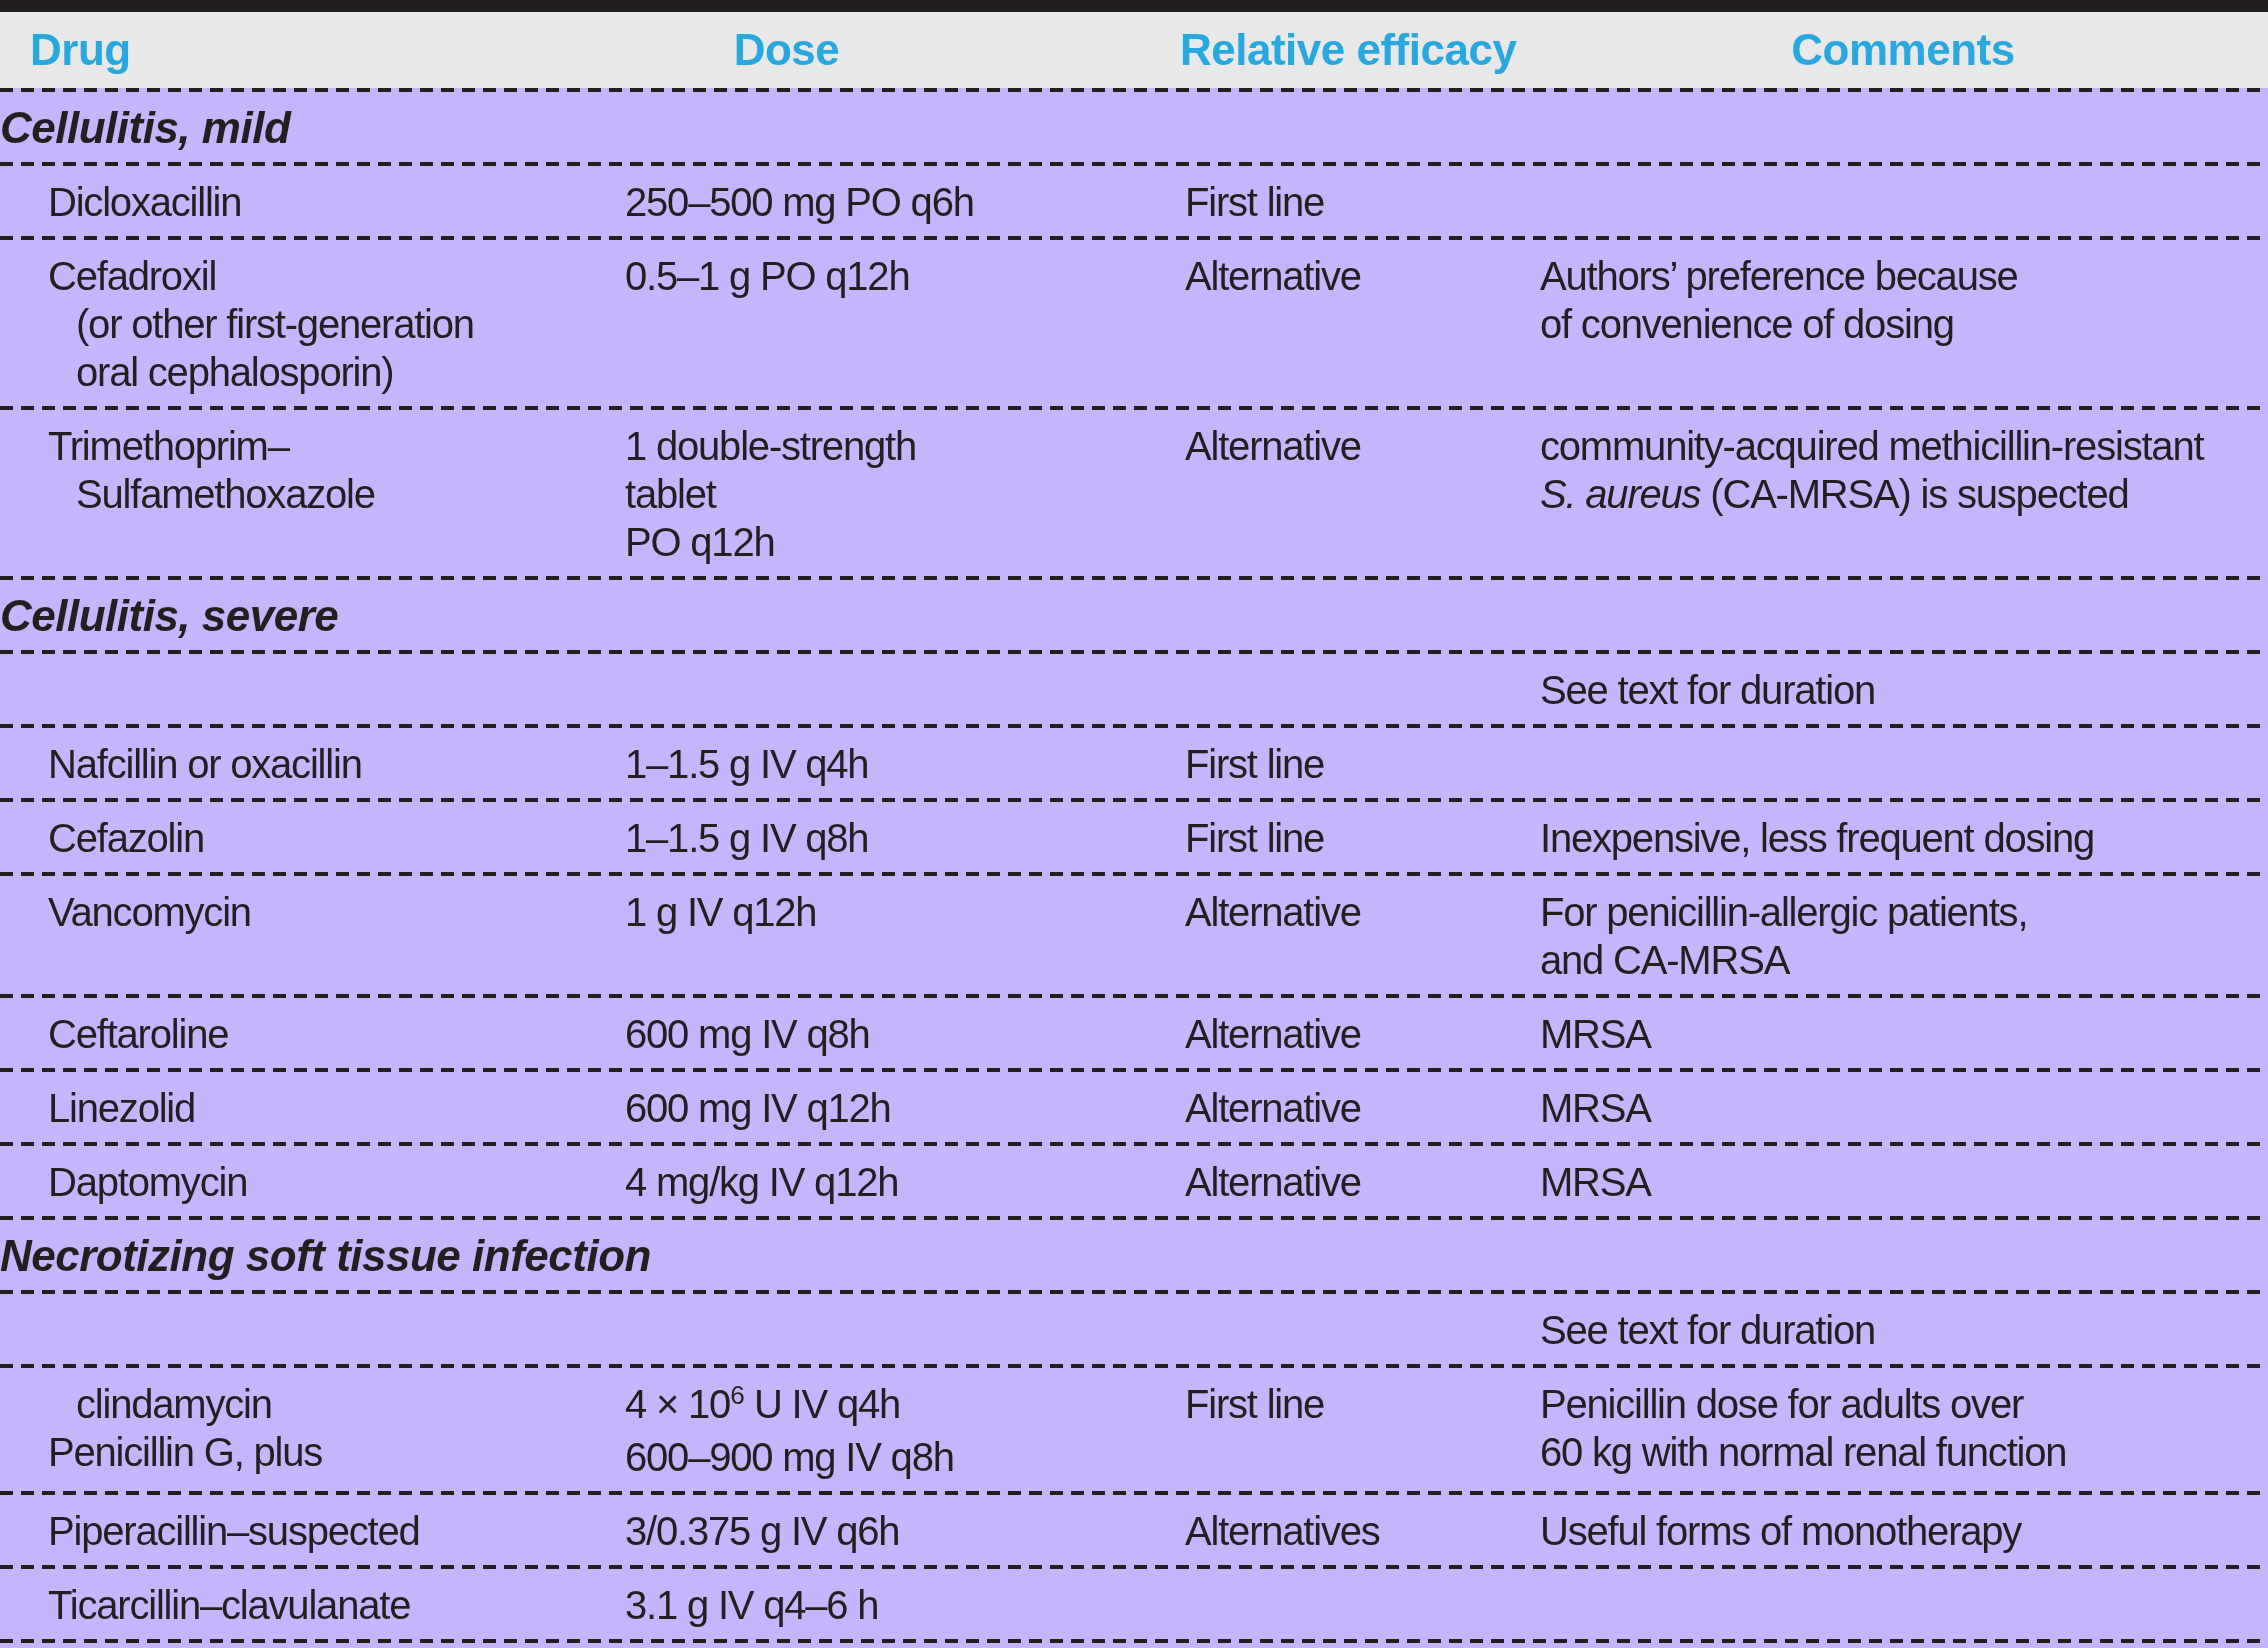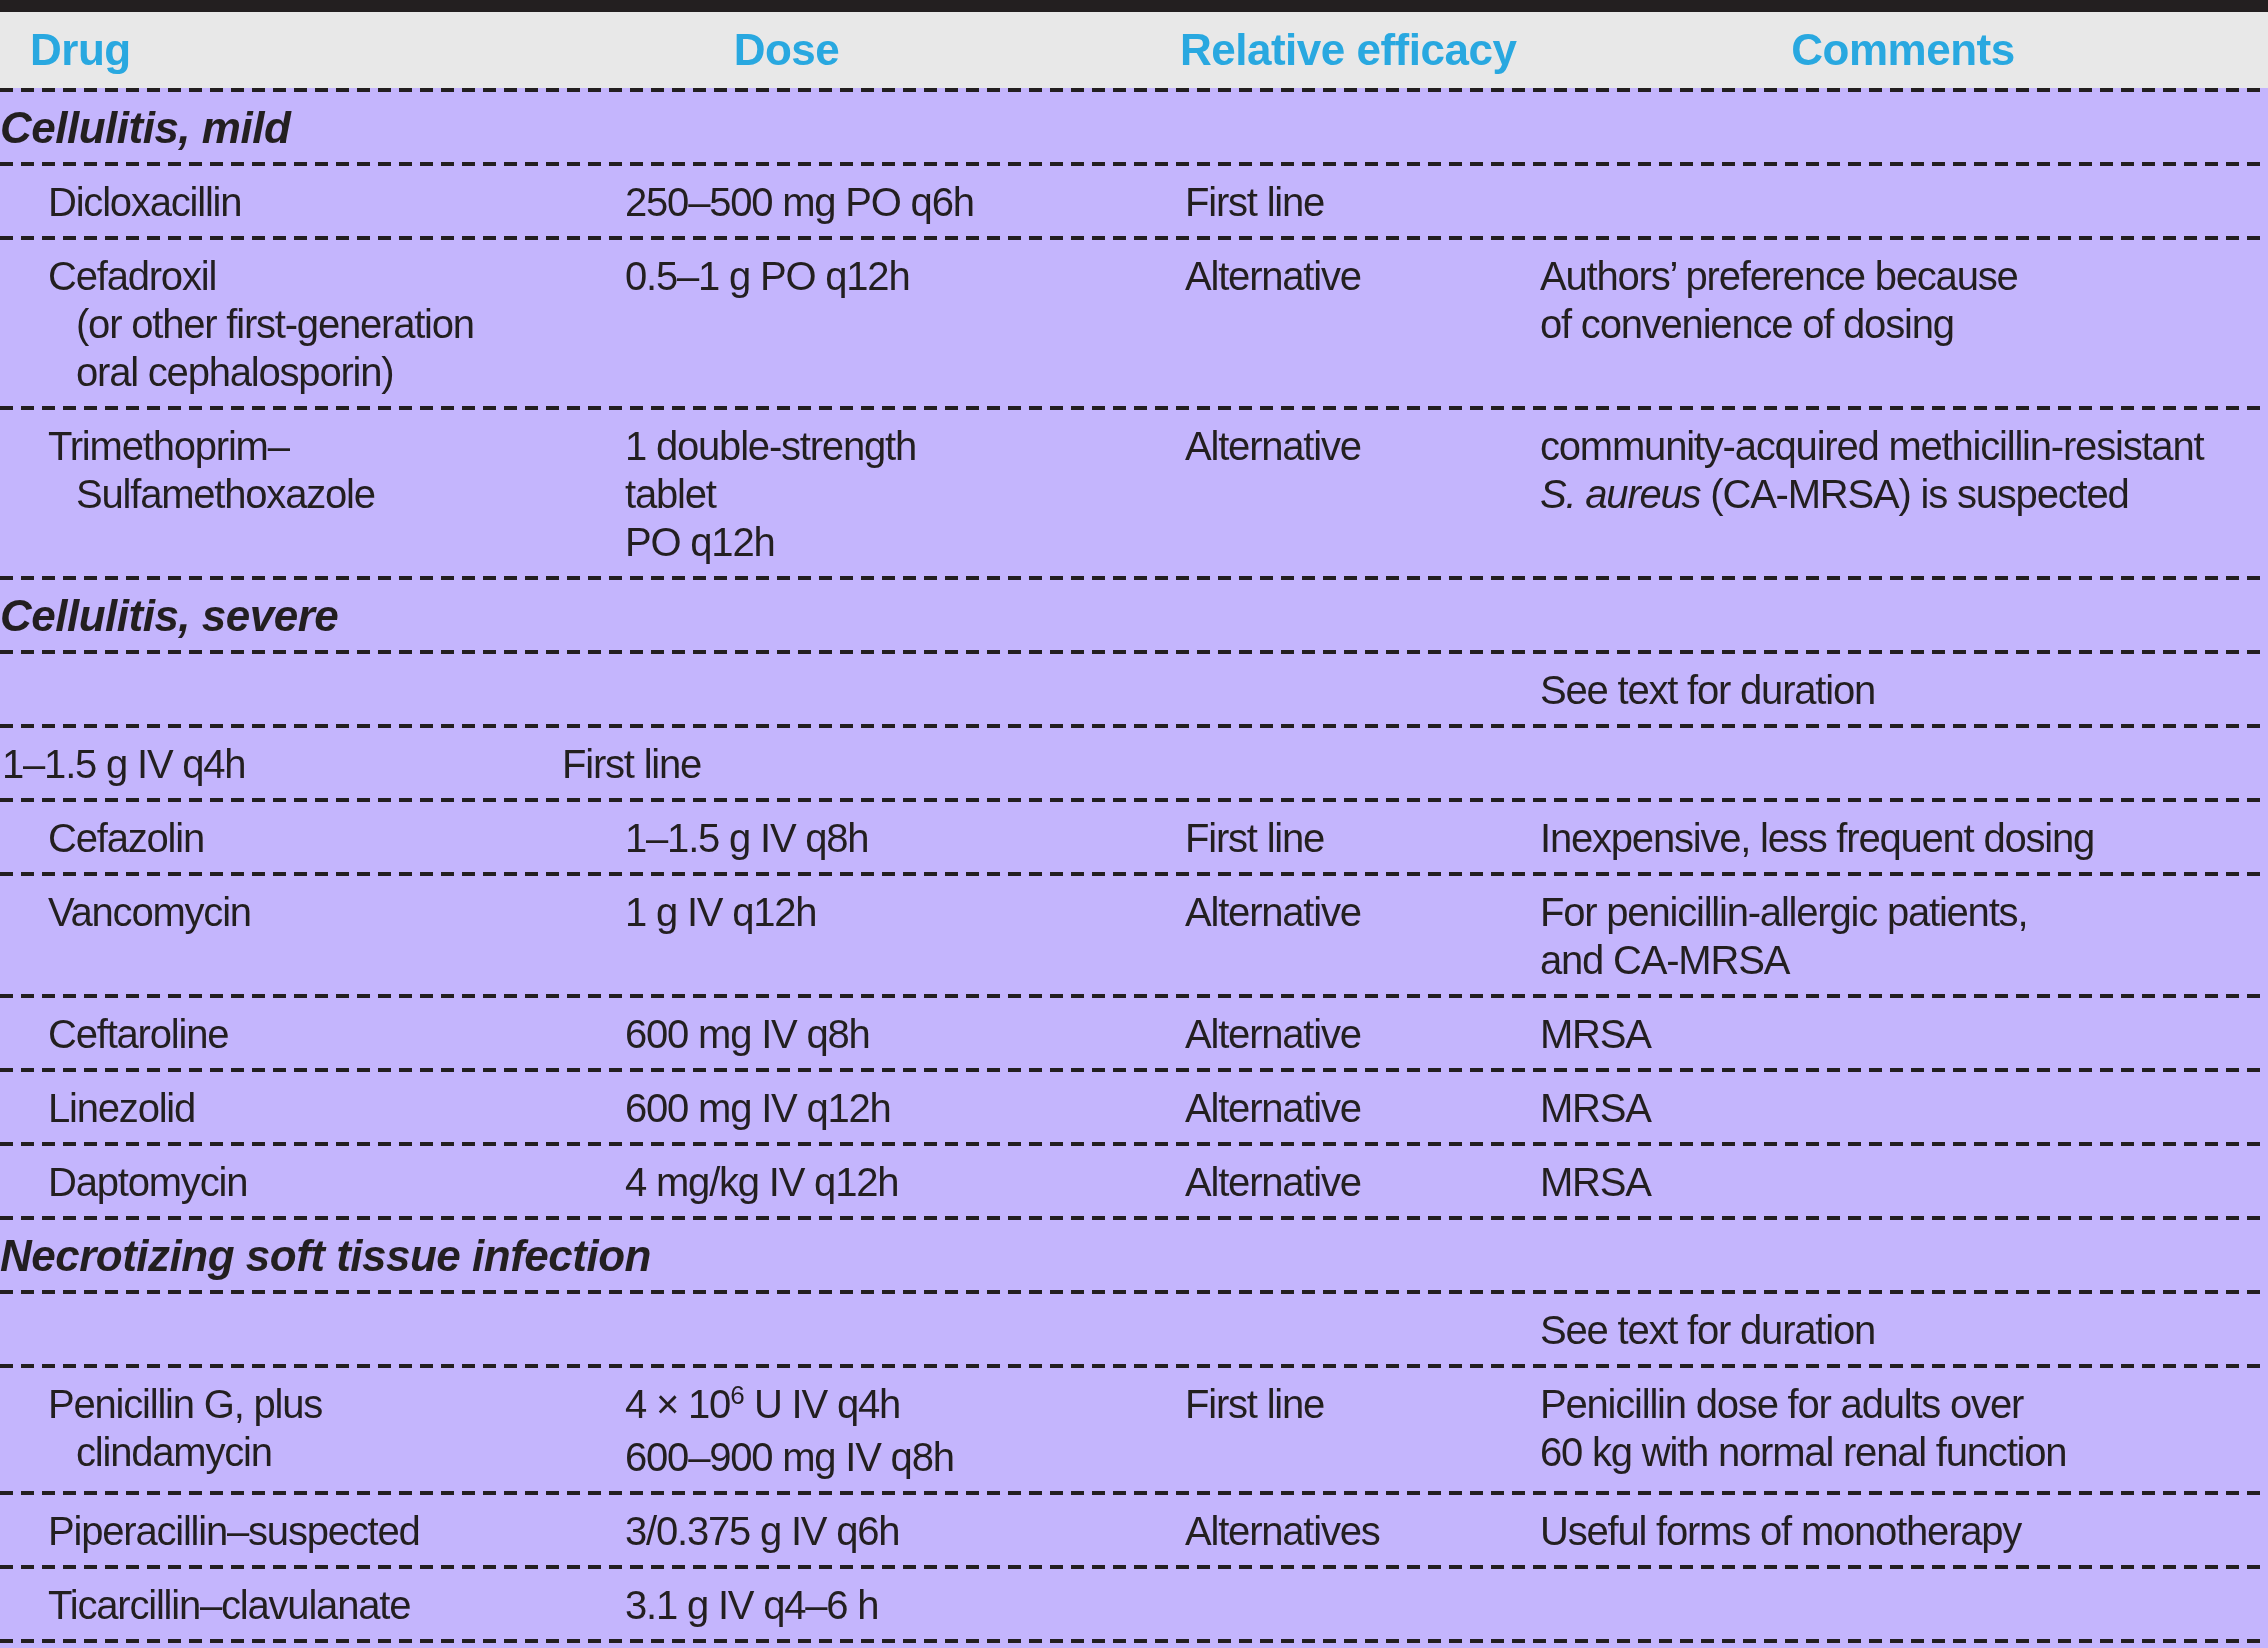--- a/index.html
+++ b/index.html
@@ -124,20 +124,23 @@
       <div class="row drug-row">
         <div class="cell c1"></div>
         <div class="cell c2"></div>
         <div class="cell c3"></div>
         <div class="cell c4">
           <div class="line">See text for duration</div>
         </div>
       </div>
       <div class="sep"></div>
       <div class="row drug-row">
+        <div class="cell c1">
+          <div class="line">Nafcillin or oxacillin</div>
+        </div>
         <div class="cell c2">
           <div class="line">1–1.5 g IV q4h</div>
         </div>
         <div class="cell c3">
           <div class="line">First line</div>
         </div>
         <div class="cell c4"></div>
       </div>
       <div class="sep"></div>
       <div class="row drug-row">
@@ -224,22 +227,22 @@
         <div class="cell c1"></div>
         <div class="cell c2"></div>
         <div class="cell c3"></div>
         <div class="cell c4">
           <div class="line">See text for duration</div>
         </div>
       </div>
       <div class="sep"></div>
       <div class="row drug-row">
         <div class="cell c1">
+          <div class="line ind">clindamycin</div>
           <div class="line">Penicillin G, plus</div>
-          <div class="line ind">clindamycin</div>
         </div>
         <div class="cell c2">
           <div class="line"><span>4 × 10</span><span class="sup">6</span><span> U IV q4h</span></div>
           <div class="line">600–900 mg IV q8h</div>
         </div>
         <div class="cell c3">
           <div class="line">First line</div>
         </div>
         <div class="cell c4">
           <div class="line">Penicillin dose for adults over</div>

